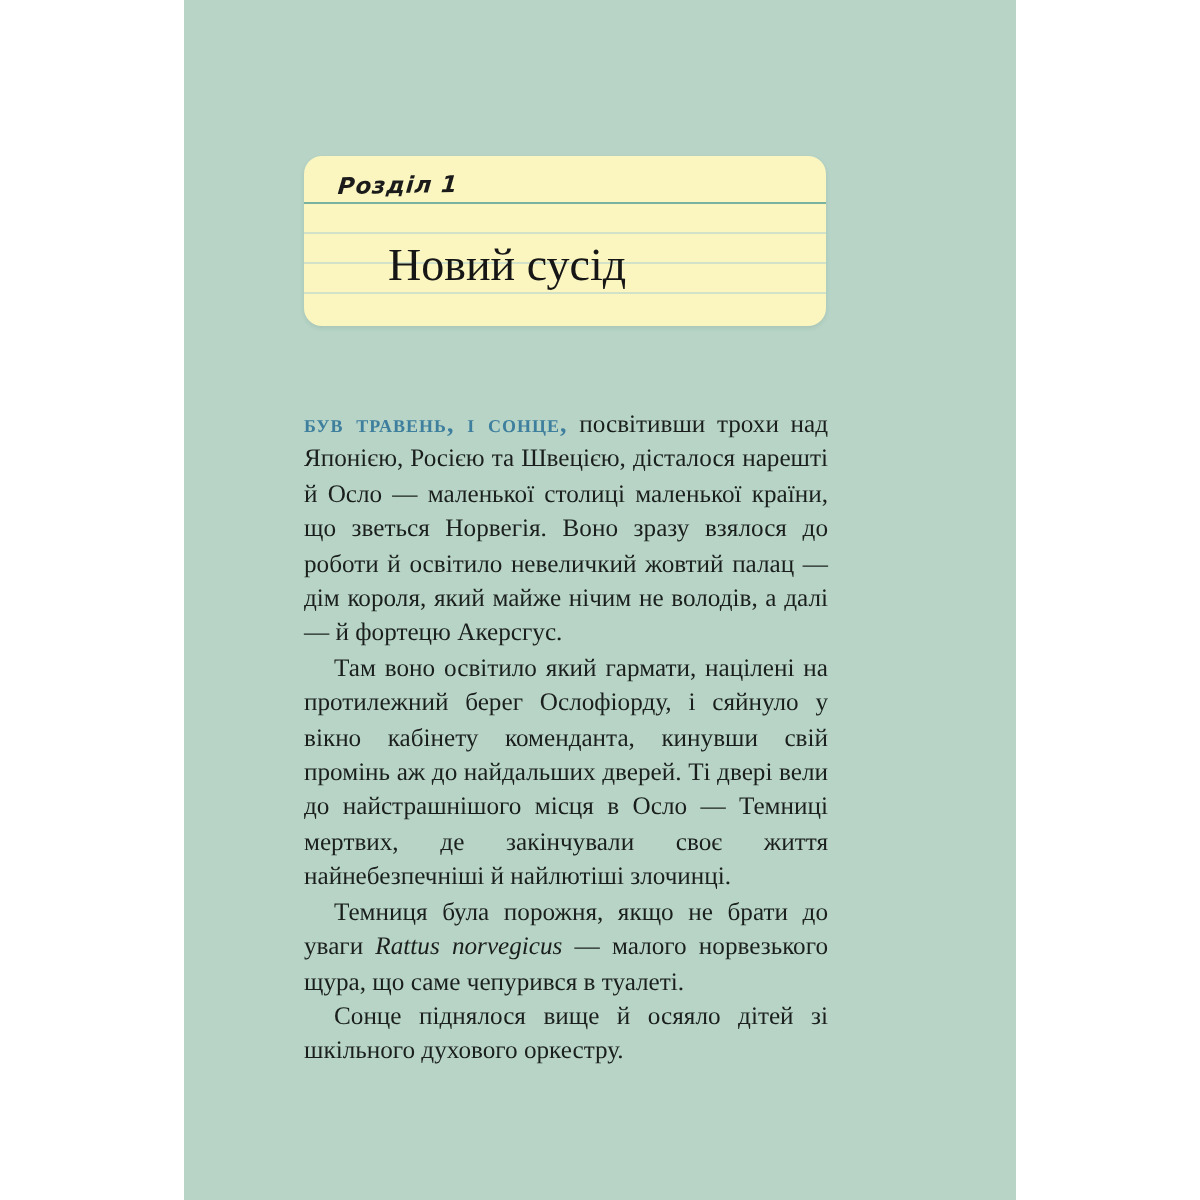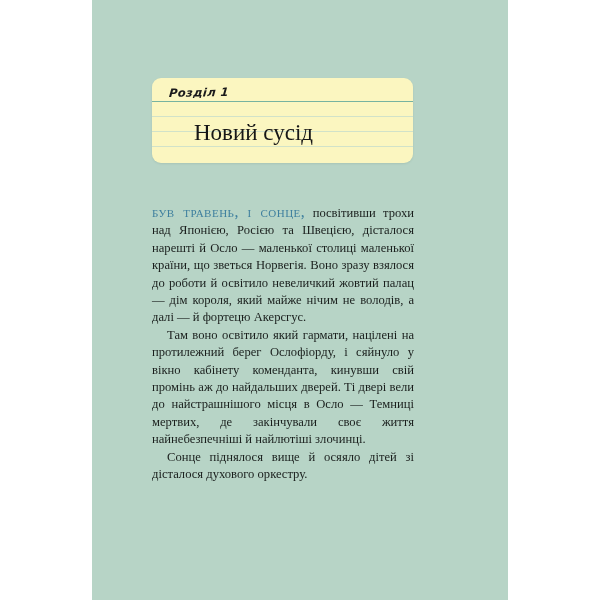--- a/index.html
+++ b/index.html
@@ -90,24 +90,24 @@
   #body-text p {
     margin: 0;
     text-indent: 15px;
   }
   #body-text p.first {
     text-indent: 0;
   }
   .smallcaps {
     font-variant: small-caps;
     text-transform: lowercase;
-    font-size: 16px;
+    font-size: 13px;
     letter-spacing: .5px;
     color: #3e7f9e;
-    font-weight: 400;
+    font-weight: 700;
   }
   .latin-italic {
     font-style: italic;
   }
 </style>
 </head>
 <body>
 
 <div id="book-page">
 
@@ -122,17 +122,18 @@
 
     <div id="chapter-title">Новий сусід</div>
   </div>
 
   <div id="body-text">
 
     <p class="first"><span class="smallcaps">Був травень, і сонце,</span><span> посвітивши трохи над Японією, Росією та Швецією, дісталося нарешті й Осло — маленької столиці маленької країни, що зветься Норвегія. Воно зразу взялося до роботи й освітило невеличкий жовтий палац — дім короля, який майже нічим не володів, а далі — й фортецю Акерсгус.</span></p>
 
     <p><span>Там воно освітило який гармати, націлені на протилежний берег Ослофіорду, і сяйнуло у вікно кабінету коменданта, кинувши свій промінь аж до найдальших дверей. Ті двері вели до найстрашнішого місця в Осло — Темниці мертвих, де закінчували своє життя найнебезпечніші й найлютіші злочинці.</span></p>
 
+    <p><span>Темниця була порожня, якщо не брати до уваги </span><span class="latin-italic">Rattus norvegicus</span><span> — малого норвезького щура, що саме чепурився в туалеті.</span></p>
 
-    <p><span>Сонце піднялося вище й осяяло дітей зі дісталося духового оркестру.</span></p>
+    <p><span>Сонце піднялося вище й осяяло дітей зі шкільного духового оркестру.</span></p>
 
   </div>
 </div>
 
 </body></html>

